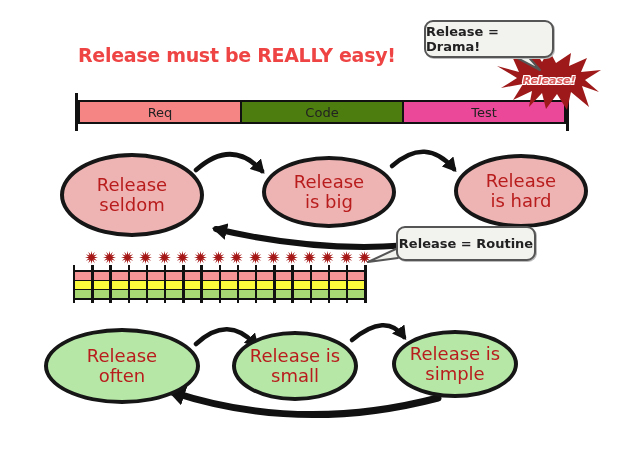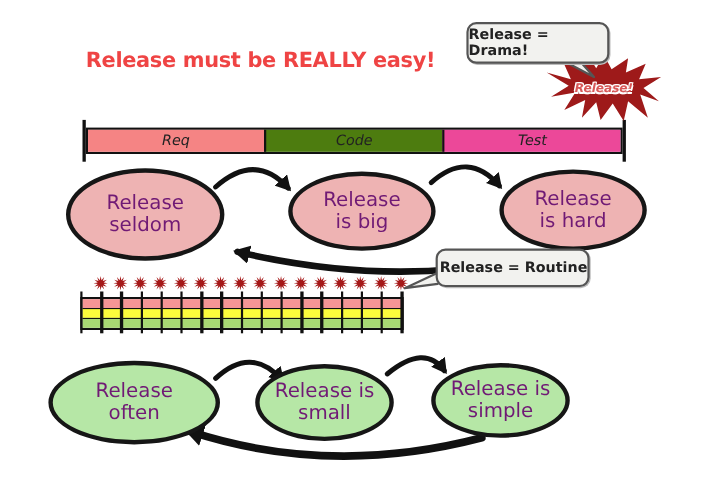--- a/index.html
+++ b/index.html
@@ -2,39 +2,39 @@
 <html><head>
 <meta charset="utf-8">
 <style>
   html,body{margin:0;padding:0;}
   body{font-family:"DejaVu Sans",sans-serif;background:#ffffff;}
   #canvas{position:relative;width:638px;height:451px;background:#ffffff;overflow:hidden;}
 
   .title{position:absolute;left:78px;top:44px;font-size:19px;font-weight:bold;color:#ef4444;letter-spacing:-0.3px;}
 
   .bubble{position:absolute;background:#f2f2ef;border:2px solid #555;border-radius:9px;
-          display:flex;align-items:center;justify-content:flex-end;font-size:13px;font-weight:bold;
+          display:flex;align-items:center;justify-content:center;font-size:13px;font-weight:bold;
           color:#222;box-shadow:1px 1px 0 #bbb;z-index:6;}
   .tail{position:absolute;z-index:5;}
 
   .burst-wrap{position:absolute;left:497px;top:50px;width:104px;height:60px;z-index:4;}
   .burst-label{position:absolute;left:497px;top:50px;width:104px;height:60px;display:flex;
                align-items:center;justify-content:center;font-size:11px;font-weight:bold;z-index:5;
                text-shadow:-1px -1px 0 #fff,1px -1px 0 #fff,-1px 1px 0 #fff,1px 1px 0 #fff,0 1px 0 #fff,0 -1px 0 #fff;}
 
-  .phase-bar{position:absolute;left:75px;top:109px;width:494px;height:38px;font-style:italic;}
+  .phase-bar{position:absolute;left:75px;top:93px;width:494px;height:38px;}
   .tick{position:absolute;top:0;width:3px;height:38px;background:#111;}
   .segments{position:absolute;left:3px;top:7px;width:488px;height:24px;display:flex;
             border:2px solid #111;box-sizing:border-box;}
   .segment{flex:1;display:flex;align-items:center;justify-content:center;font-size:13px;color:#222;}
   .segment + .segment{border-left:2px solid #111;}
 
   .node{position:absolute;border:4px solid #161616;border-radius:50%;box-sizing:border-box;
         display:flex;align-items:center;justify-content:center;text-align:center;
-        font-size:18px;line-height:1.12;color:#701a75;white-space:pre-line;z-index:3;}
+        font-size:18px;line-height:1.12;color:#b91c1c;white-space:pre-line;z-index:3;}
 
   #arrows{position:absolute;left:0;top:0;z-index:2;pointer-events:none;}
 
   .strip{position:absolute;left:73px;top:265px;width:295px;height:38px;}
   .stripes{position:absolute;left:0;top:5px;width:294px;border:2px solid #111;box-sizing:border-box;}
   .stripe{height:8px;}
   .stripe + .stripe{border-top:1px solid #111;}
   .vline{position:absolute;top:0;width:2.4px;height:38px;background:#111;}
   .star{position:absolute;top:-14px;width:13px;height:13px;line-height:0;}
 

